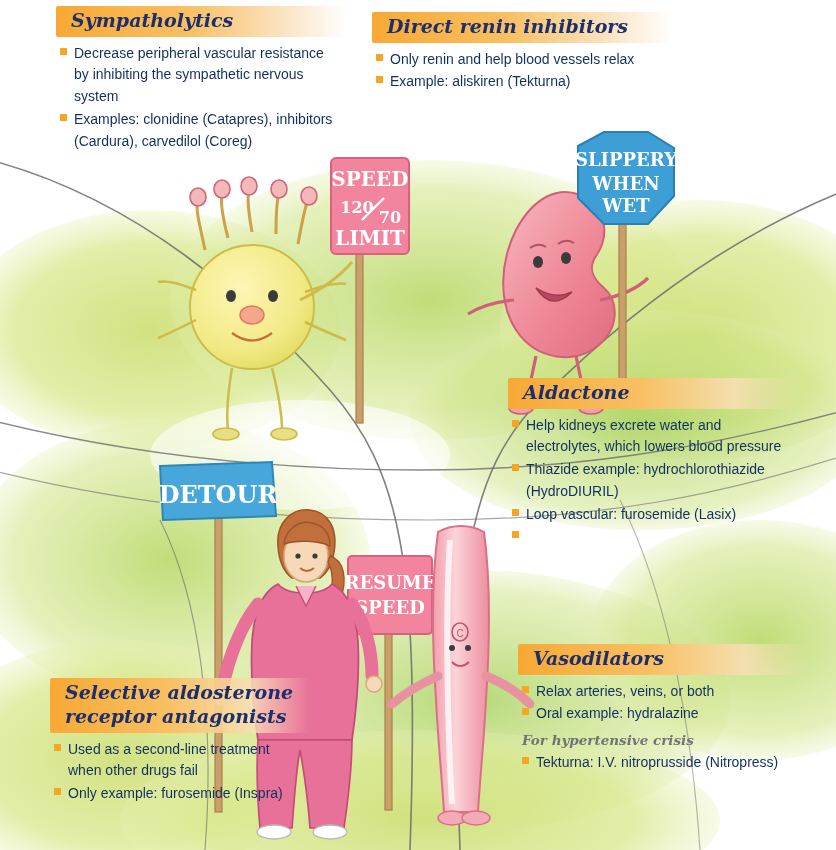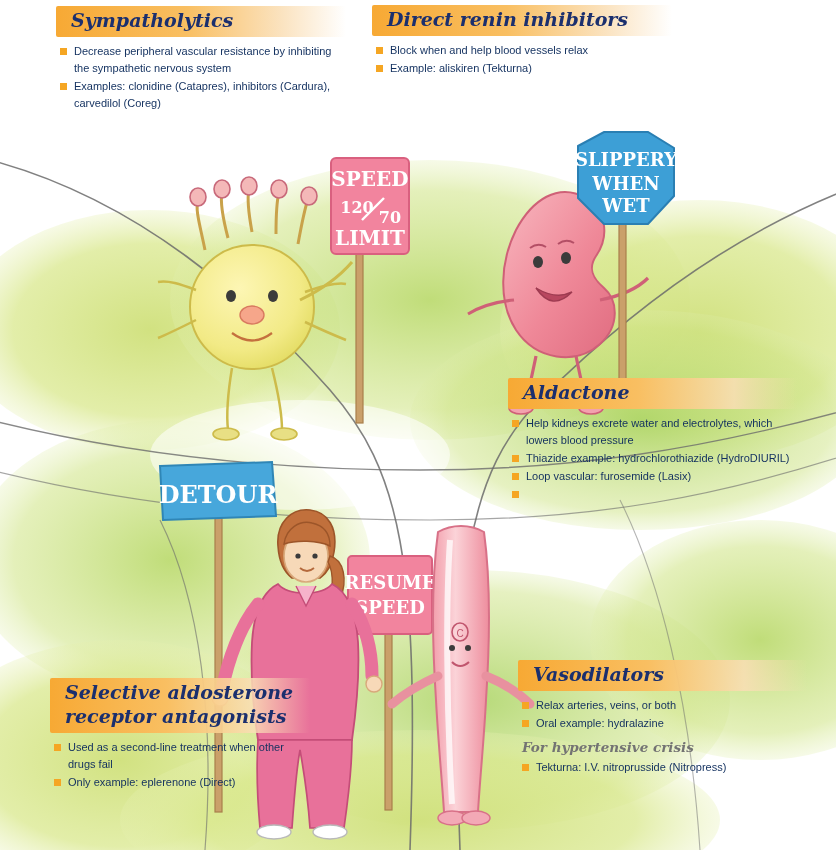--- a/index.html
+++ b/index.html
@@ -34,21 +34,21 @@
     color: #1b2f6e;
     padding: 3px 10px 4px 15px;
     line-height: 1.25;
     border-radius: 2px;
   }
   .callout-body {
     padding: 6px 4px 0 4px;
   }
   .bullet-line {
     position: relative;
-    font-size: 11px;
+    font-size: 14px;
     color: #12305f;
     line-height: 1.55;
     padding-left: 14px;
     margin-bottom: 1px;
   }
   .bullet-line .sq {
     position: absolute;
     left: 0;
     top: 5px;
     width: 7px;
@@ -270,26 +270,26 @@
         <span class="sq"></span>
         <span>Decrease peripheral vascular resistance by inhibiting the sympathetic nervous system</span>
       </div>
       <div class="bullet-line">
         <span class="sq"></span>
         <span>Examples: clonidine (Catapres), inhibitors (Cardura), carvedilol (Coreg)</span>
       </div>
     </div>
   </div>
 
-  <div class="callout" style="left:372px; top:5px; width:300px;">
+  <div class="callout" style="left:372px; top:12px; width:300px;">
     <div class="callout-title bar-orange">Direct renin inhibitors</div>
     <div class="callout-body">
       <div class="bullet-line">
         <span class="sq"></span>
-        <span>Block when and help blood vessels relax</span>
+        <span>Only renin and help blood vessels relax</span>
       </div>
       <div class="bullet-line">
         <span class="sq"></span>
         <span>Example: aliskiren (Tekturna)</span>
       </div>
     </div>
   </div>
 
   <div class="callout" style="left:508px; top:378px; width:290px;">
     <div class="callout-title bar-orange">Aldactone</div>
@@ -314,26 +314,26 @@
 
   <div class="callout" style="left:50px; top:678px; width:260px;">
     <div class="callout-title bar-orange">Selective aldosterone receptor antagonists</div>
     <div class="callout-body">
       <div class="bullet-line">
         <span class="sq"></span>
         <span>Used as a second-line treatment when other drugs fail</span>
       </div>
       <div class="bullet-line">
         <span class="sq"></span>
-        <span>Only example: eplerenone (Direct)</span>
-      </div>
-    </div>
-  </div>
-
-  <div class="callout" style="left:518px; top:660px; width:290px;">
+        <span>Only example: furosemide (Inspra)</span>
+      </div>
+    </div>
+  </div>
+
+  <div class="callout" style="left:518px; top:644px; width:290px;">
     <div class="callout-title bar-orange">Vasodilators</div>
     <div class="callout-body">
       <div class="bullet-line">
         <span class="sq"></span>
         <span>Relax arteries, veins, or both</span>
       </div>
       <div class="bullet-line">
         <span class="sq"></span>
         <span>Oral example: hydralazine</span>
       </div>

